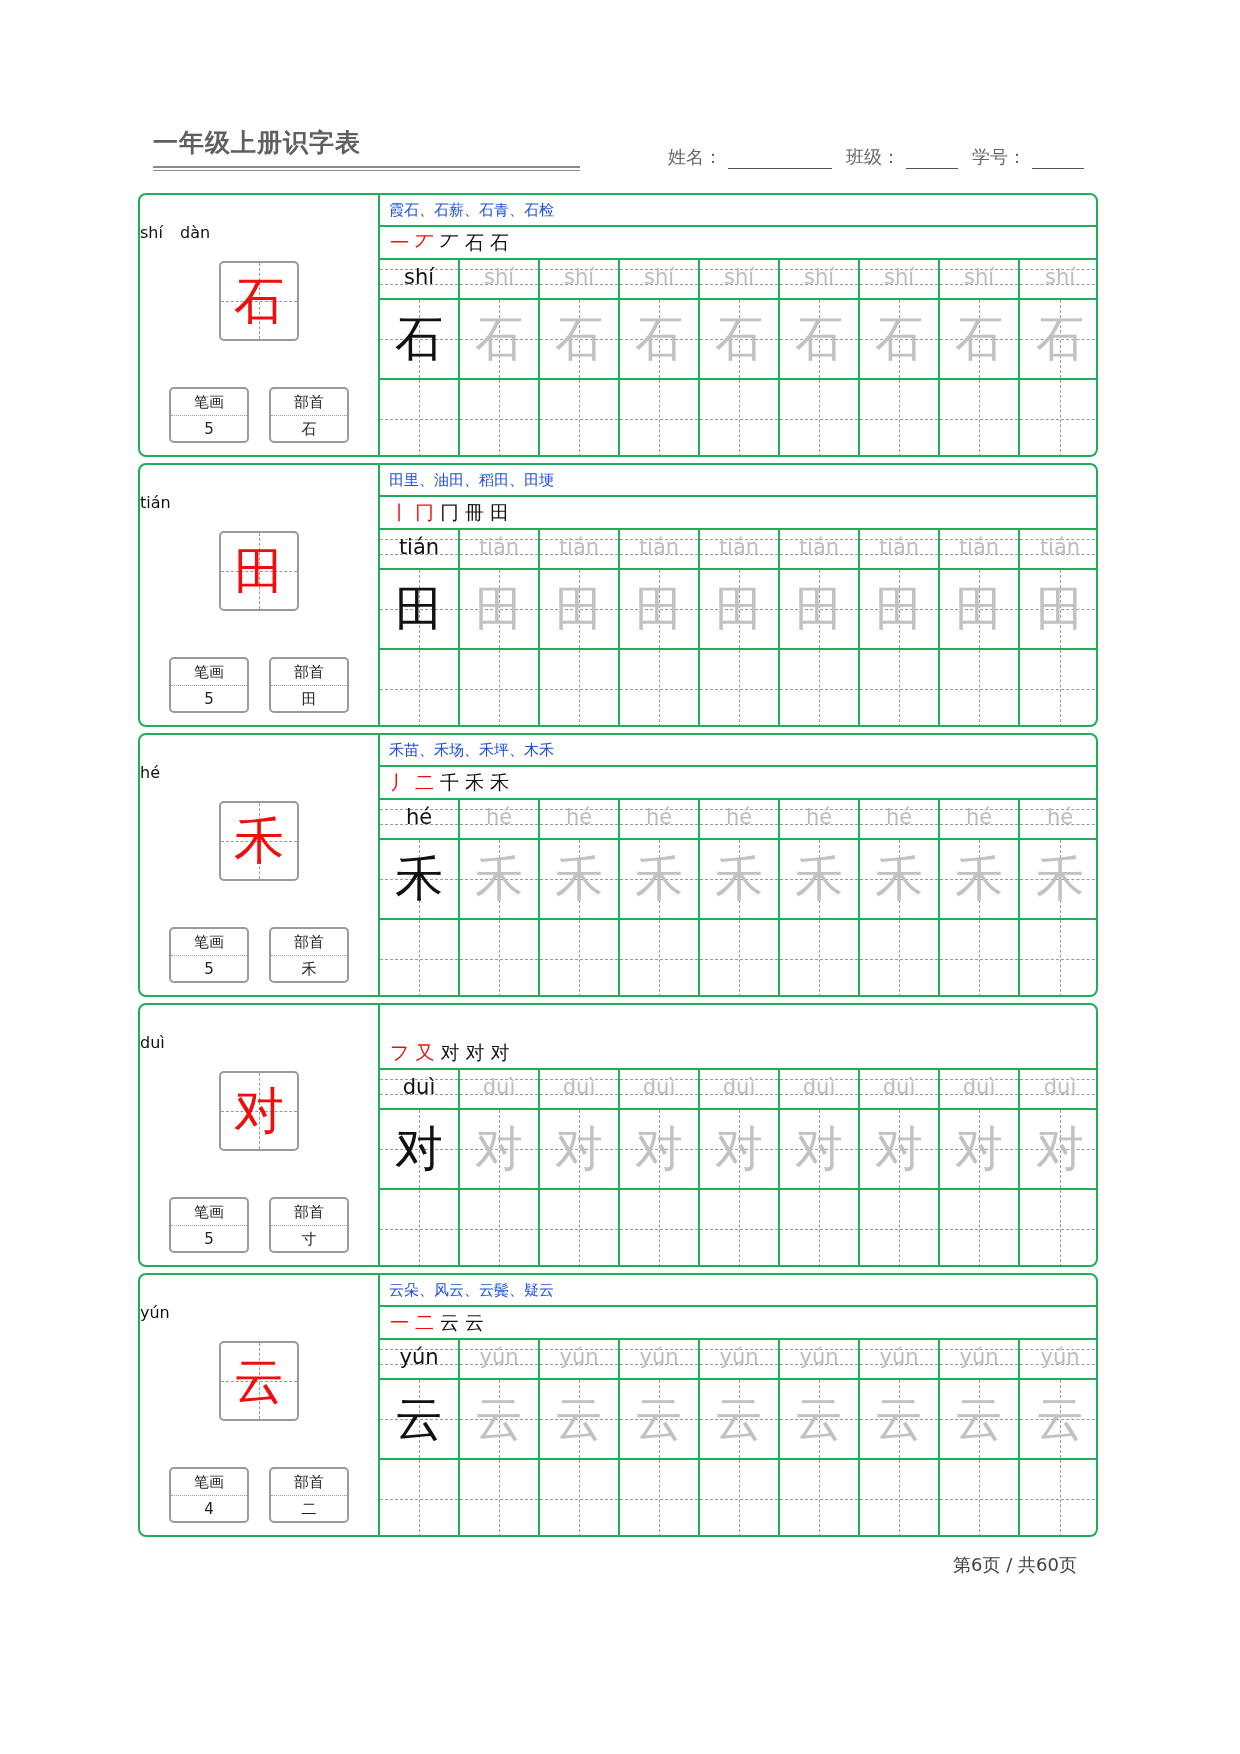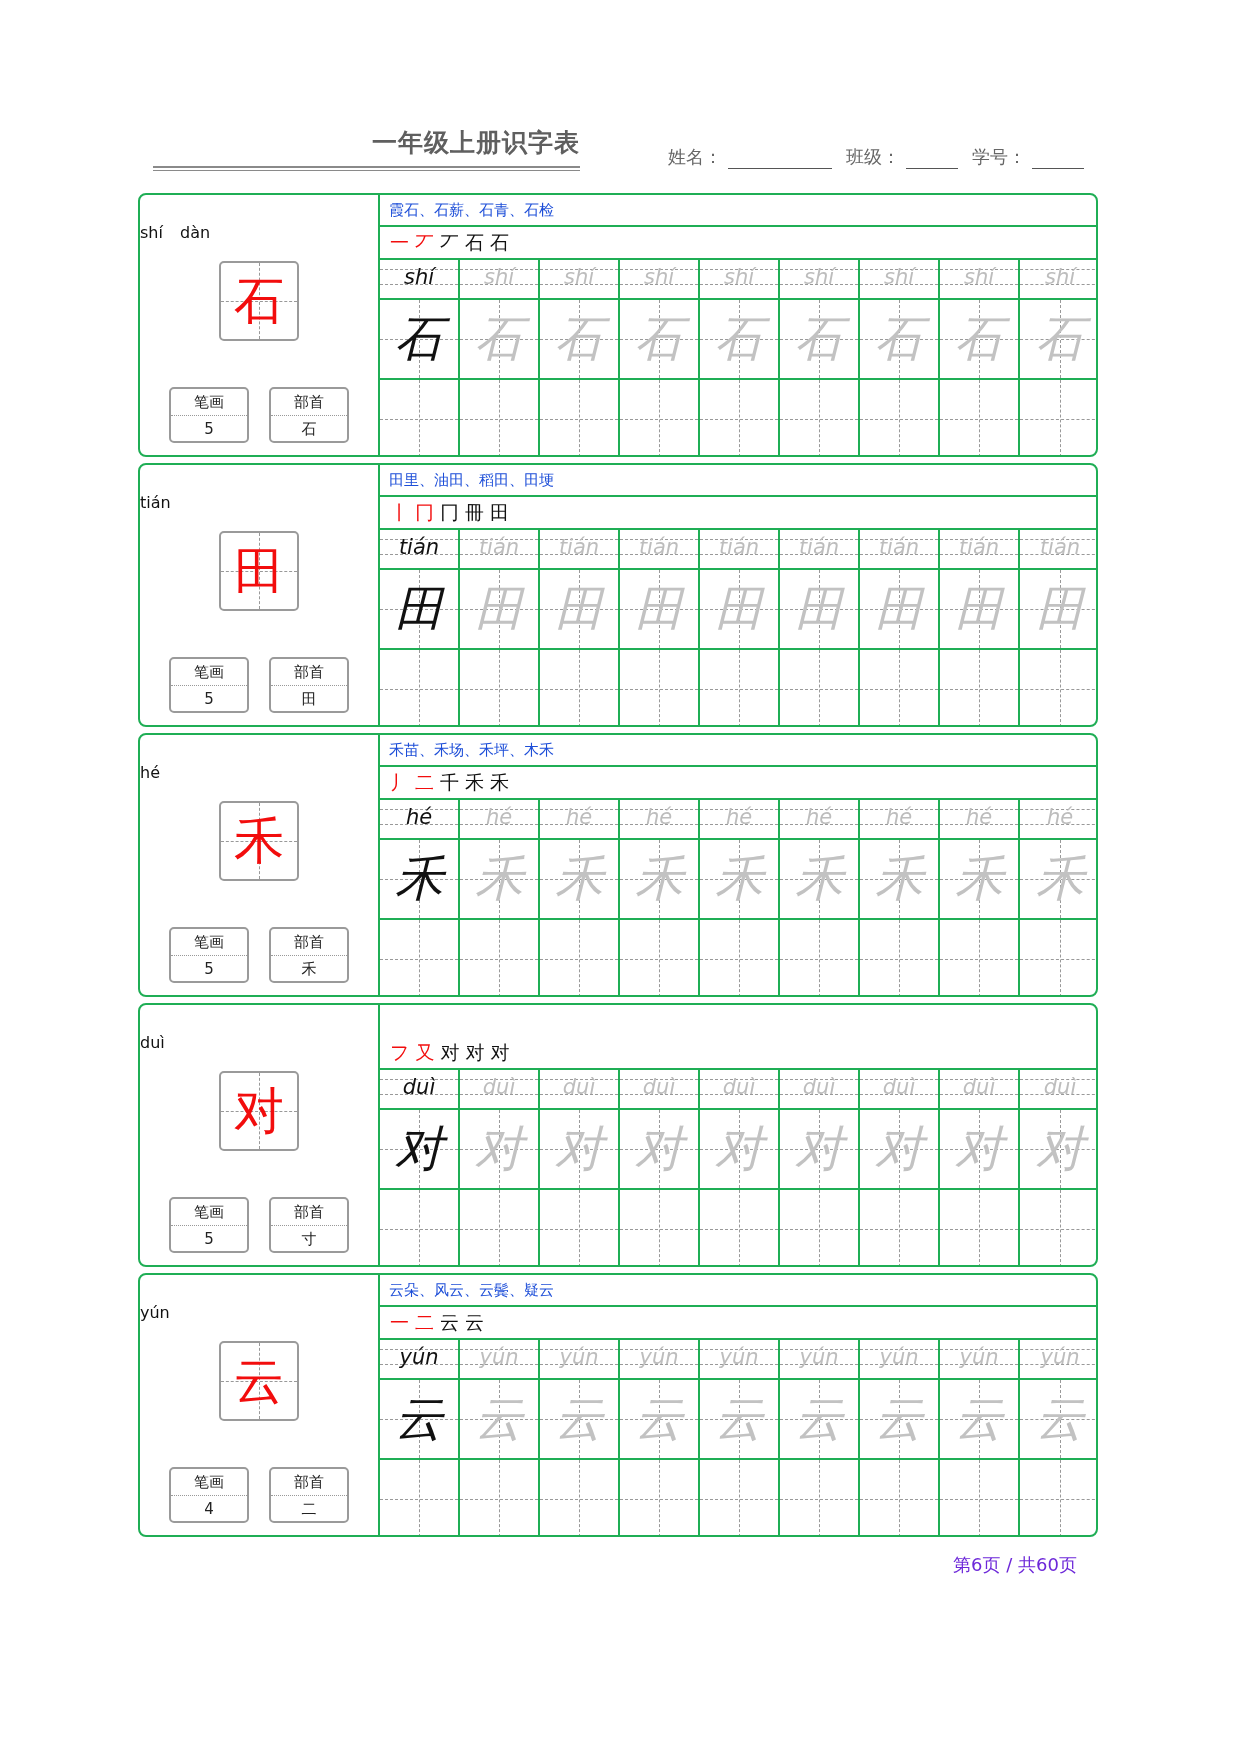--- a/index.html
+++ b/index.html
@@ -1,19 +1,19 @@
 <!DOCTYPE html>
 <html><head>
 <meta charset="utf-8">
 <style>
   html, body { margin: 0; padding: 0; background: #ffffff; }
   body { width: 1240px; height: 1754px; position: relative; overflow: hidden;
          font-family: "DejaVu Sans", "Liberation Sans", sans-serif; color: #000; }
 
-  .header-title { position: absolute; left: 153px; top: 126px; width: 427px; text-align: right;
+  .header-title { position: absolute; left: 153px; top: 126px; width: 427px; text-align: left;
                   font-size: 25px; font-weight: bold; color: #5f5f5f; letter-spacing: 1px; }
   .header-rule { position: absolute; left: 153px; top: 166px; width: 427px; height: 5px;
                  border-top: 2px solid #8a8a8a; border-bottom: 1px solid #8a8a8a; box-sizing: border-box; }
 
   .student-fields { position: absolute; left: 668px; top: 145px; display: flex; align-items: flex-end;
                     font-size: 18px; color: #666; }
   .field { display: flex; align-items: flex-end; margin-right: 14px; }
   .field-label { white-space: nowrap; }
   .field-line { border-bottom: 1.5px solid #555; height: 20px; margin-left: 6px; }
 
@@ -41,21 +41,21 @@
 
   .right-panel { position: absolute; left: 240px; top: 0; width: 720px; height: 100%; }
   .words-row { position: absolute; left: 0; top: 0; width: 100%; height: 32px; border-bottom: 2px solid #1fae55;
                box-sizing: border-box; font-size: 15px; padding-left: 9px; line-height: 30px; color: #1d4ed8; }
   .strokes-row { position: absolute; left: 0; top: 32px; width: 100%; height: 33px; border-bottom: 2px solid #1fae55;
                  box-sizing: border-box; display: flex; align-items: center; padding-left: 10px; }
   .stroke-step { font-size: 19px; margin-right: 6px; font-family: "DejaVu Serif", serif; color: #111; }
   .stroke-step.first { color: #f20d0d; }
 
   .grid { position: absolute; left: 0; top: 65px; width: 100%; height: 195px; display: flex; }
-  .col { position: relative; width: 80px; height: 100%; border-right: 2px solid #1fae55; box-sizing: border-box; font-style: italic; }
+  .col { position: relative; width: 80px; height: 100%; border-right: 2px solid #1fae55; box-sizing: border-box; }
   .col:last-child { border-right: none; }
   .py-cell { position: absolute; left: 0; top: 0; width: 100%; height: 40px; border-bottom: 2px solid #1fae55;
              box-sizing: border-box; }
   .py-line1 { position: absolute; left: 0; right: 0; top: 9px; border-top: 1.2px dashed #999; }
   .py-line2 { position: absolute; left: 0; right: 0; top: 24px; border-top: 1.2px dashed #999; }
   .py-text { position: absolute; left: 0; top: 0; width: 100%; height: 38px; text-align: center;
              font-size: 21px; line-height: 34px; }
   .py-text.model { color: #111; }
   .py-text.trace { color: #bdbdbd; }
 
@@ -64,21 +64,21 @@
   .blank-cell { position: absolute; left: 0; top: 120px; width: 100%; height: 77px; }
   .cell-dh { position: absolute; left: 0; right: 0; top: 50%; border-top: 1.2px dashed #999; }
   .cell-dv { position: absolute; top: 0; bottom: 0; left: 50%; border-left: 1.2px dashed #999; }
   .cell-char { position: absolute; left: 0; top: 0; width: 100%; height: 100%; display: flex;
                align-items: center; justify-content: center; font-size: 48px;
                font-family: "DejaVu Serif", serif; }
   .cell-char.model { color: #111; }
   .cell-char.trace { color: #c2c2c2; }
 
   .footer { position: absolute; left: 900px; top: 1553px; width: 230px; text-align: center;
-            font-size: 18px; color: #6d28d9; }
+            font-size: 18px; color: #404040; }
 </style>
 </head>
 <body>
 
 <div>
   <div class="header-title">一年级上册识字表</div>
   <div class="header-rule"></div>
   <div class="student-fields">
     <div class="field">
       <span class="field-label">姓名：</span>

